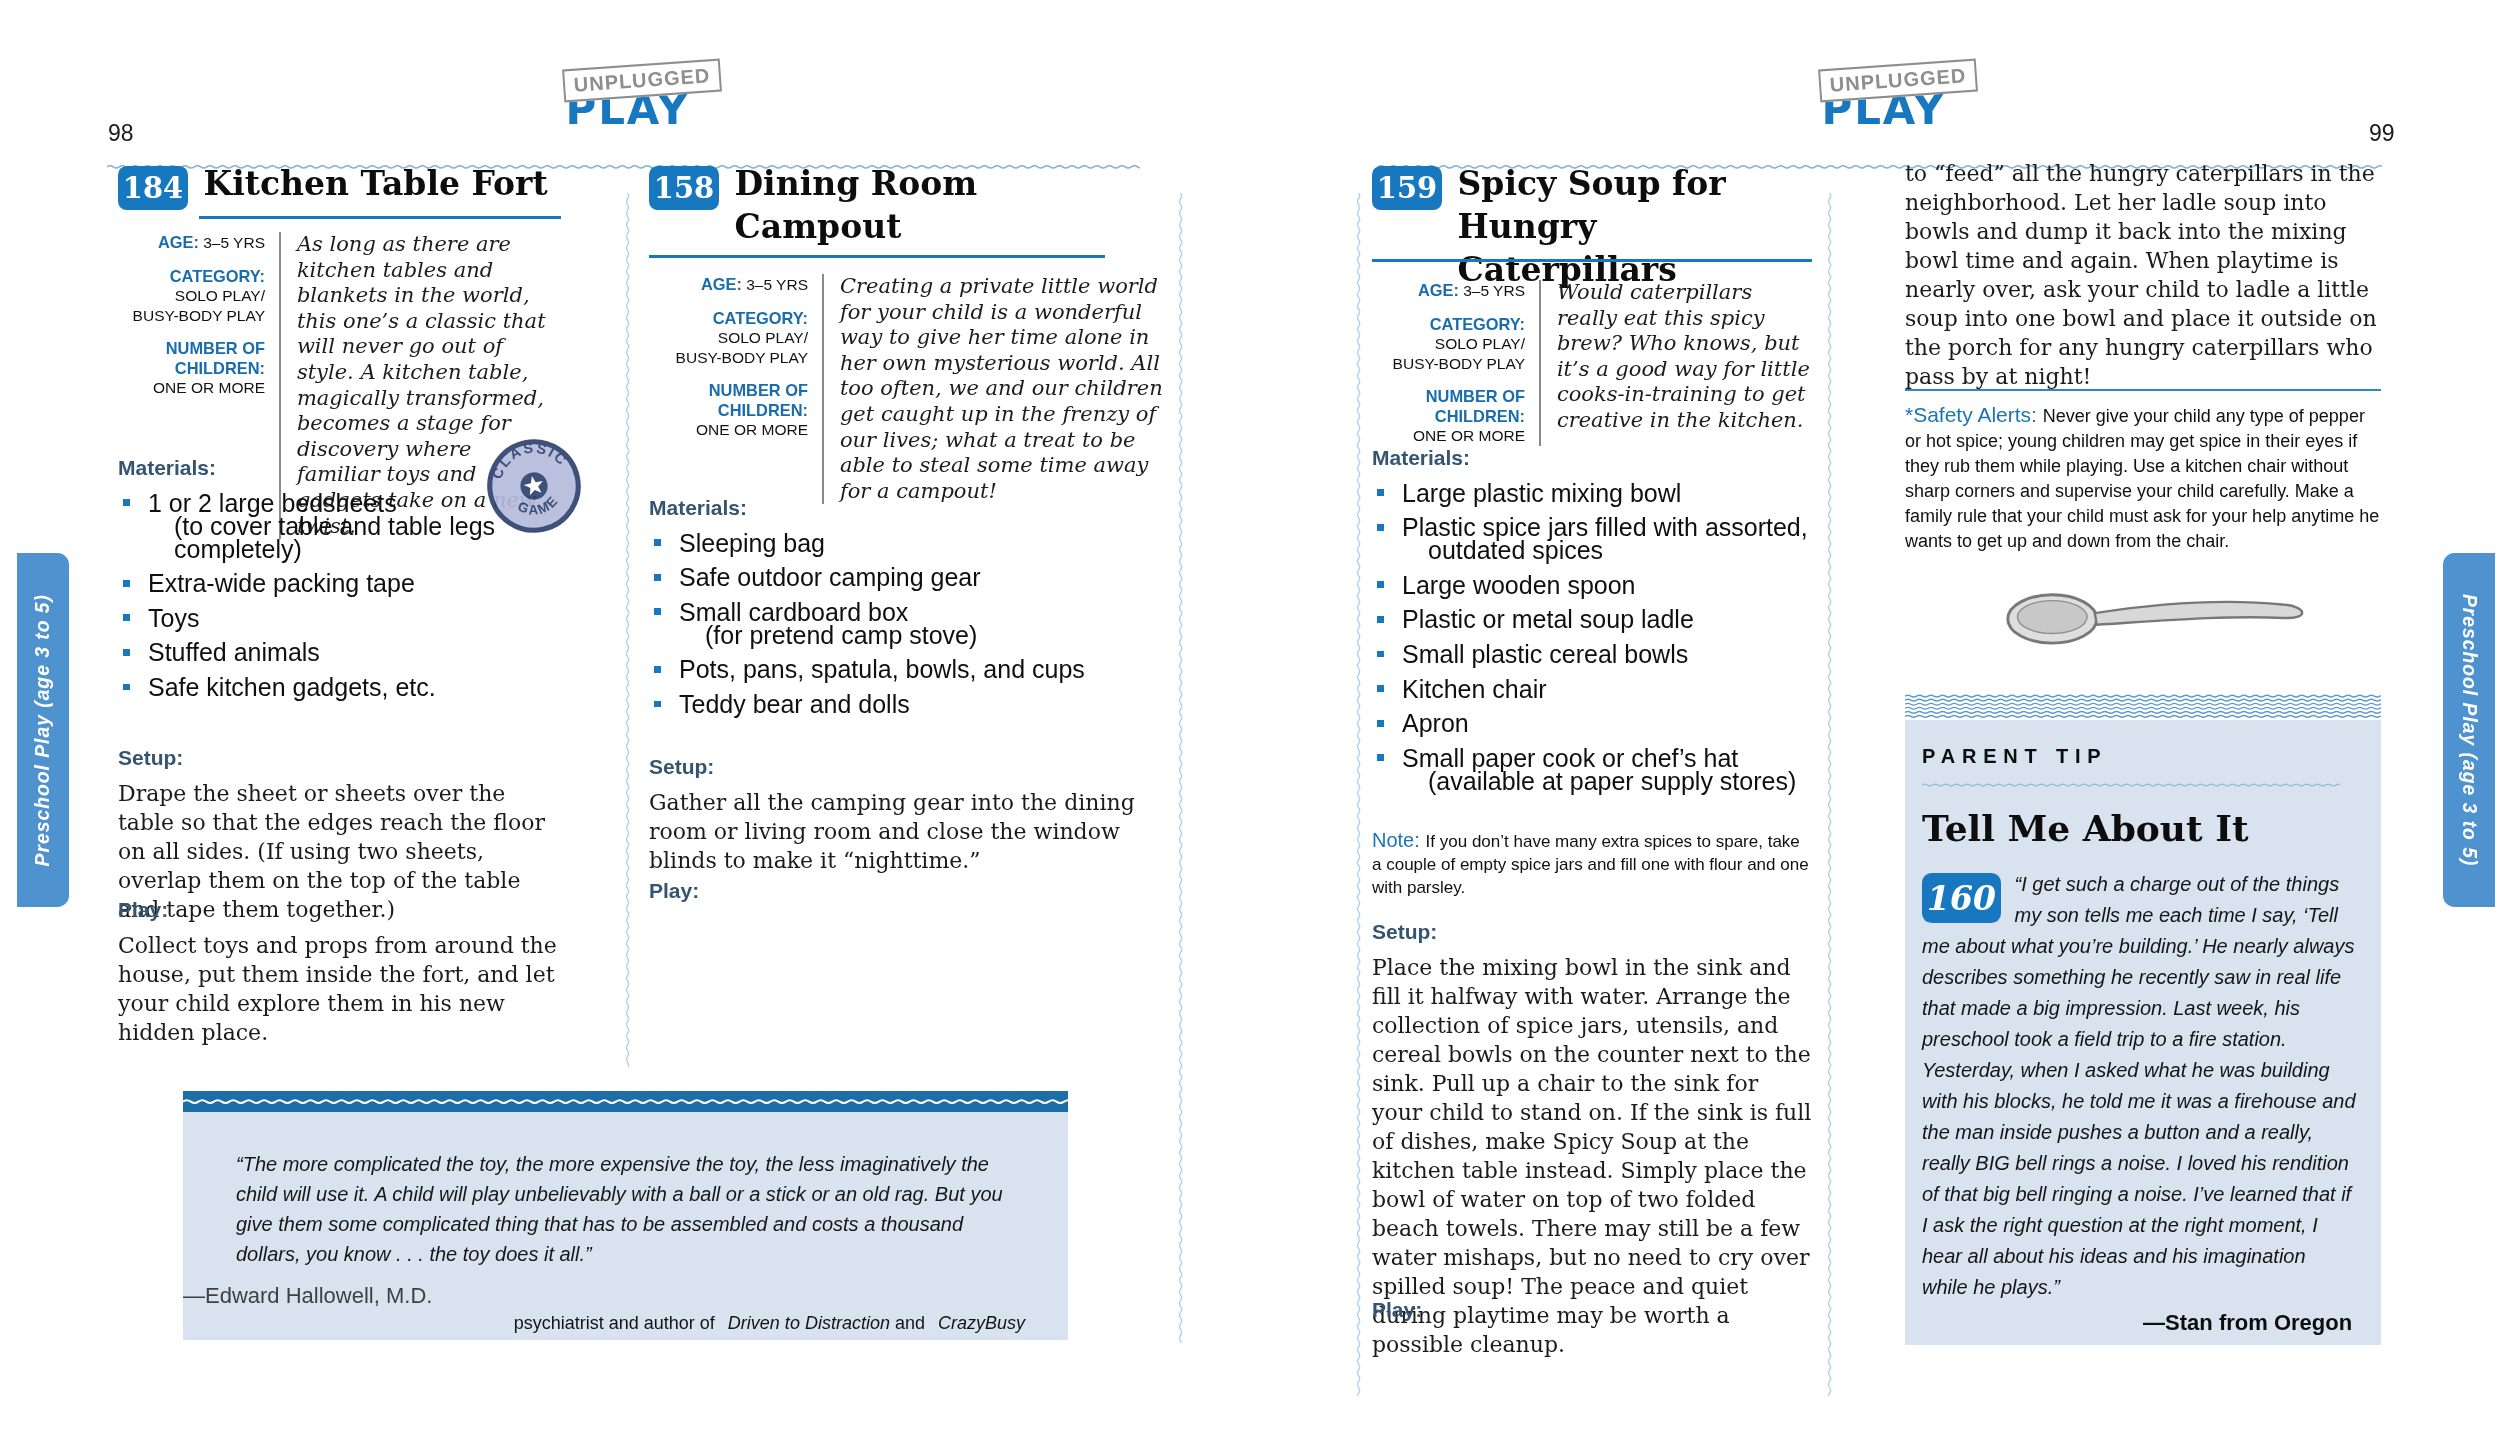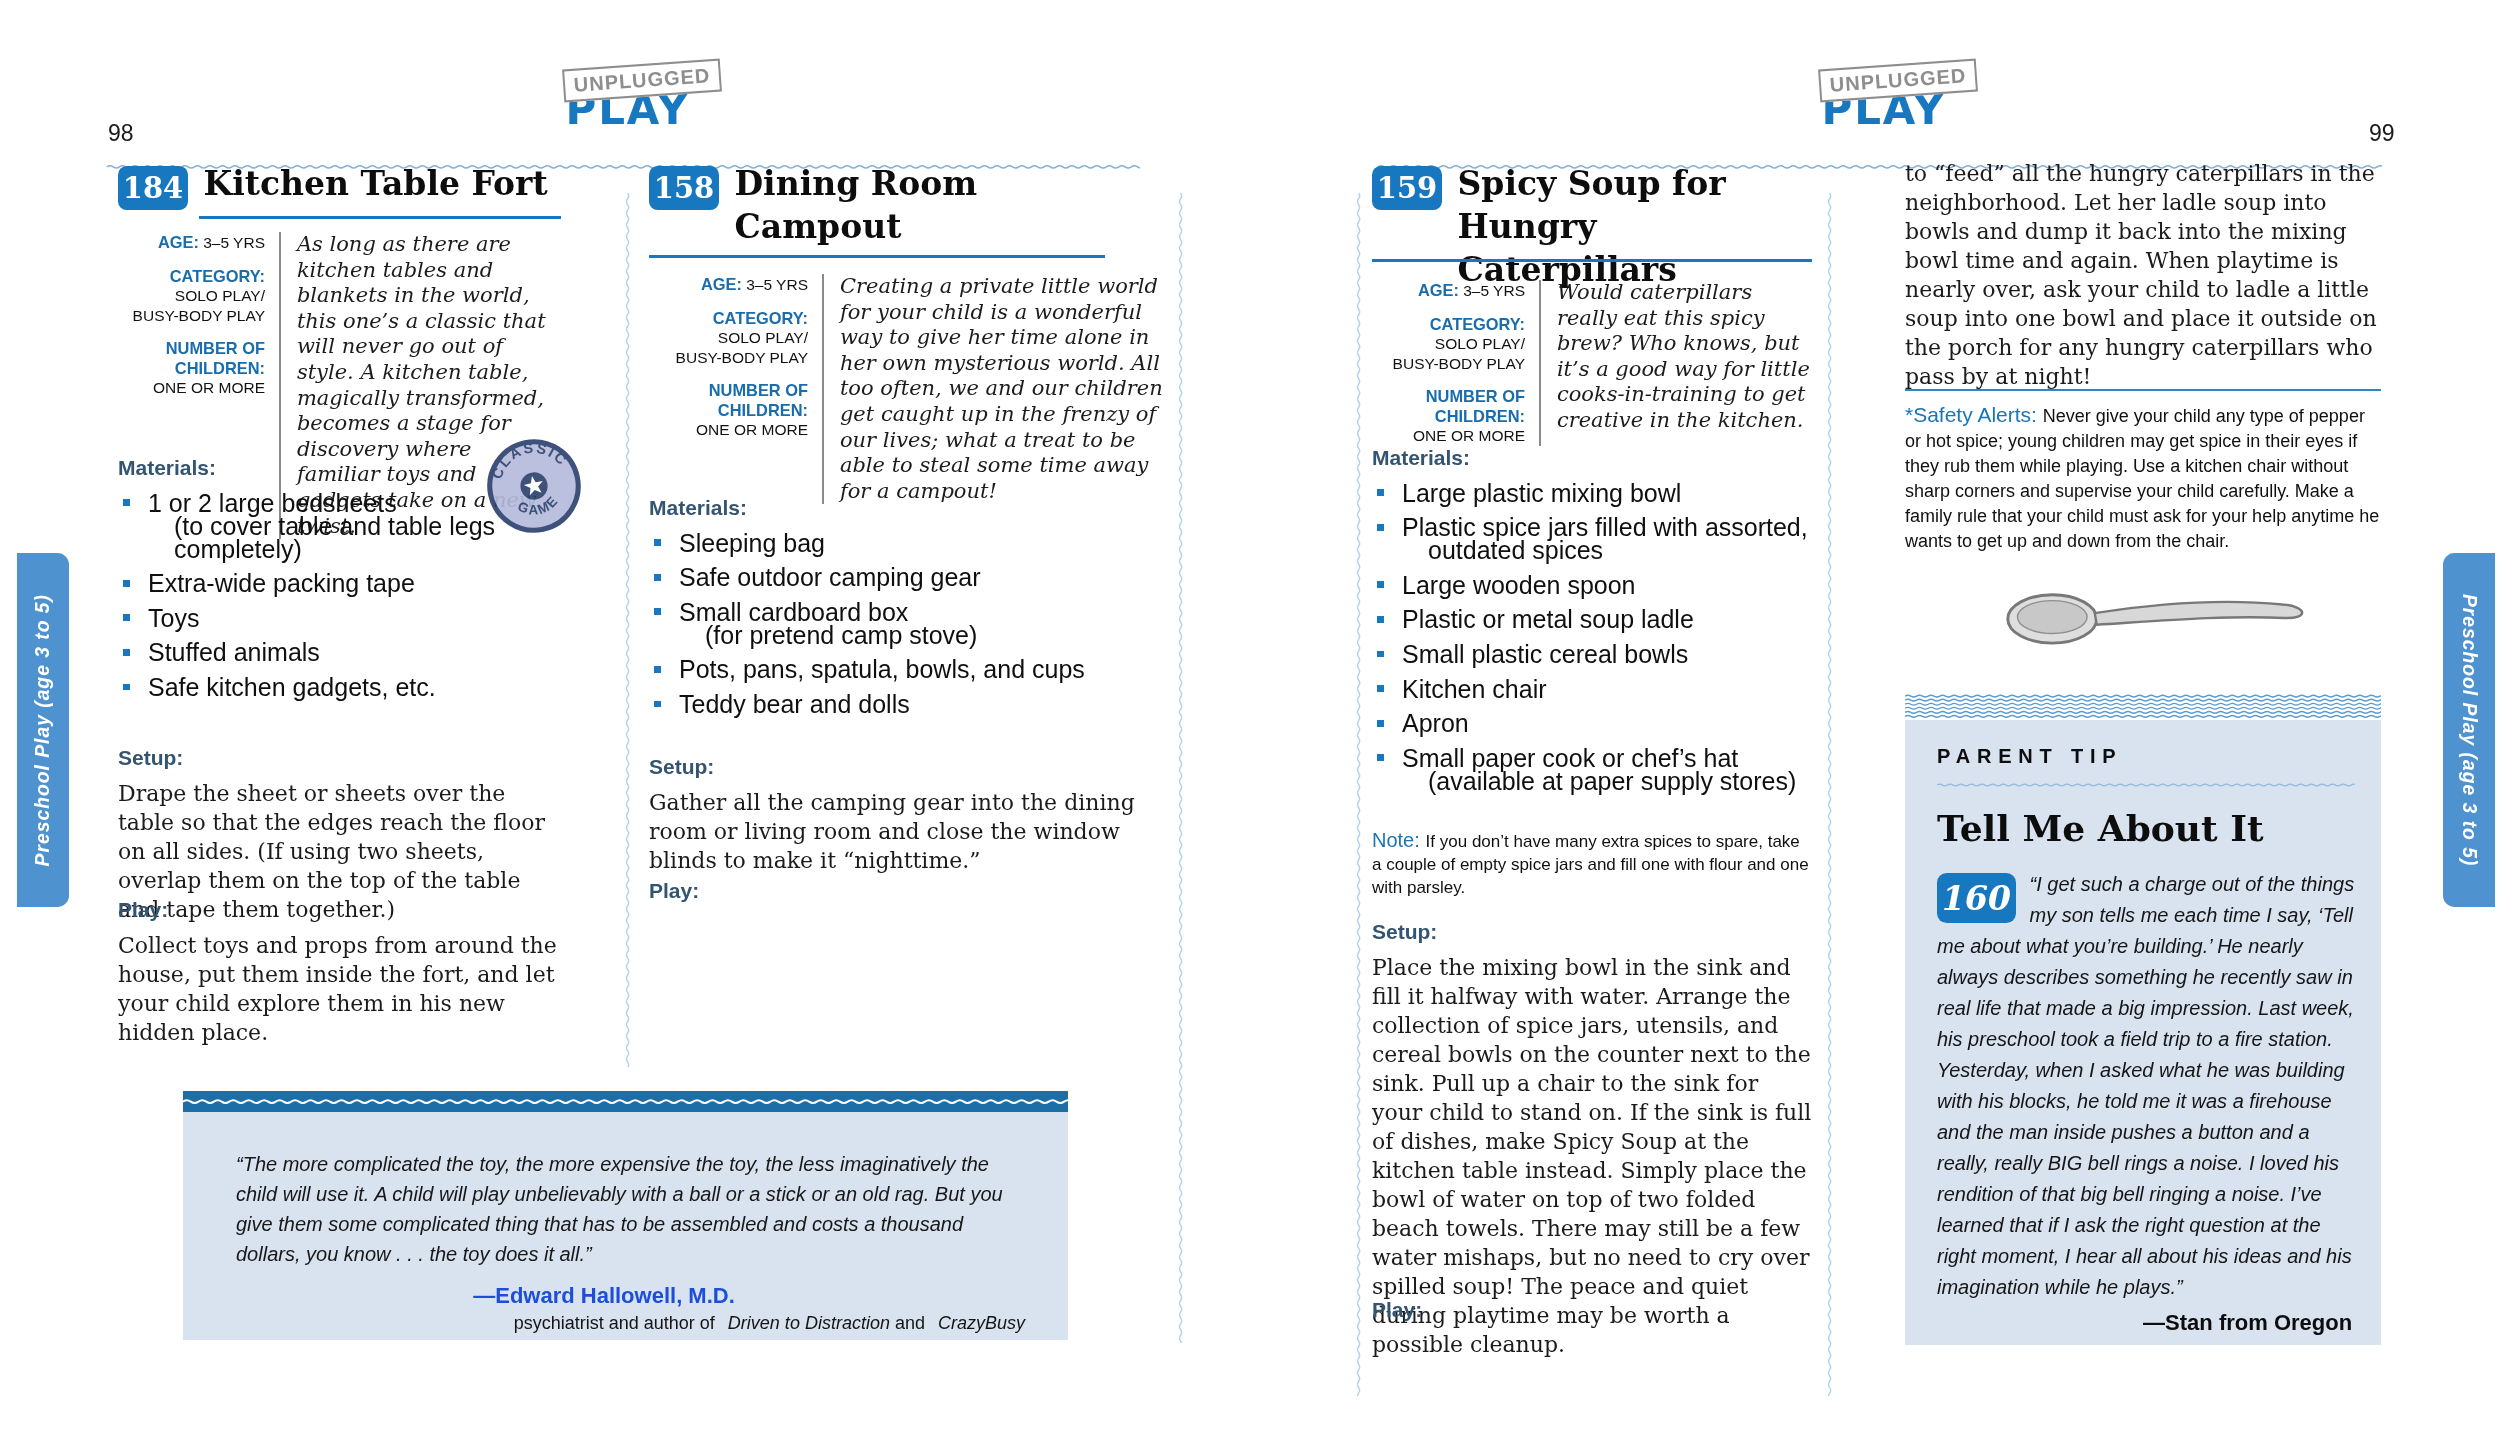--- a/index.html
+++ b/index.html
@@ -63,26 +63,26 @@
   .note-lbl{color:#1a75b5;font-size:20px;margin-right:5.8px;}
 
   .hr-blue{position:absolute;height:2.4px;background:#2f86c2;}
   .safety{font-size:18px;line-height:25px;color:#101010;}
   .safety-lbl{color:#1a75b5;font-size:21px;margin-right:5.8px;}
 
   
   .qbox{background:#d9e3f0;}
   .qbox-bar{background:#1d6ea6;height:21px;display:flex;align-items:center;overflow:hidden;}
   .q-text{font-style:italic;font-size:20px;line-height:30px;color:#171717;padding:37px 53px 0 53px;}
-  .q-attr{font-weight:bold;font-size:22px;text-align:center;padding-right:43px;margin-top:13.5px;color:#1d4ed8;}
+  .q-attr{font-weight:normal;font-size:22px;text-align:left;padding-right:43px;margin-top:13.5px;color:#404040;}
   .q-credit{font-size:18px;text-align:right;padding-right:43px;margin-top:4.8px;color:#141414;}
   .q-credit .it{font-style:italic;margin-left:8px;}
 
   
-  .ptip{background:#d9e3f0;padding:25px 25px 0 32px;}
+  .ptip{background:#d9e3f0;padding:25px 25px 0 17px;}
   .pt-kicker{font-weight:bold;font-size:20px;letter-spacing:6.8px;color:#0d0d0d;}
   .pt-title{font-family:"DejaVu Serif",serif;font-weight:bold;font-size:36px;color:#0d0d0d;margin-top:15.5px;}
   .pt-quote{font-style:italic;font-size:20px;line-height:31px;color:#151515;margin-top:19.3px;}
   .badge-160{
     float:left;background:#1878bf;color:#fff;border-radius:9.7px;width:79px;height:50px;
     display:flex;align-items:center;justify-content:center;
     font-family:"DejaVu Serif",serif;font-weight:bold;font-size:33px;margin:4.8px 13.5px 5.8px 0;
   }
   .pt-attr{font-weight:bold;font-size:22px;text-align:right;margin-top:7.7px;padding-right:3.9px;color:#0d0d0d;}
 

